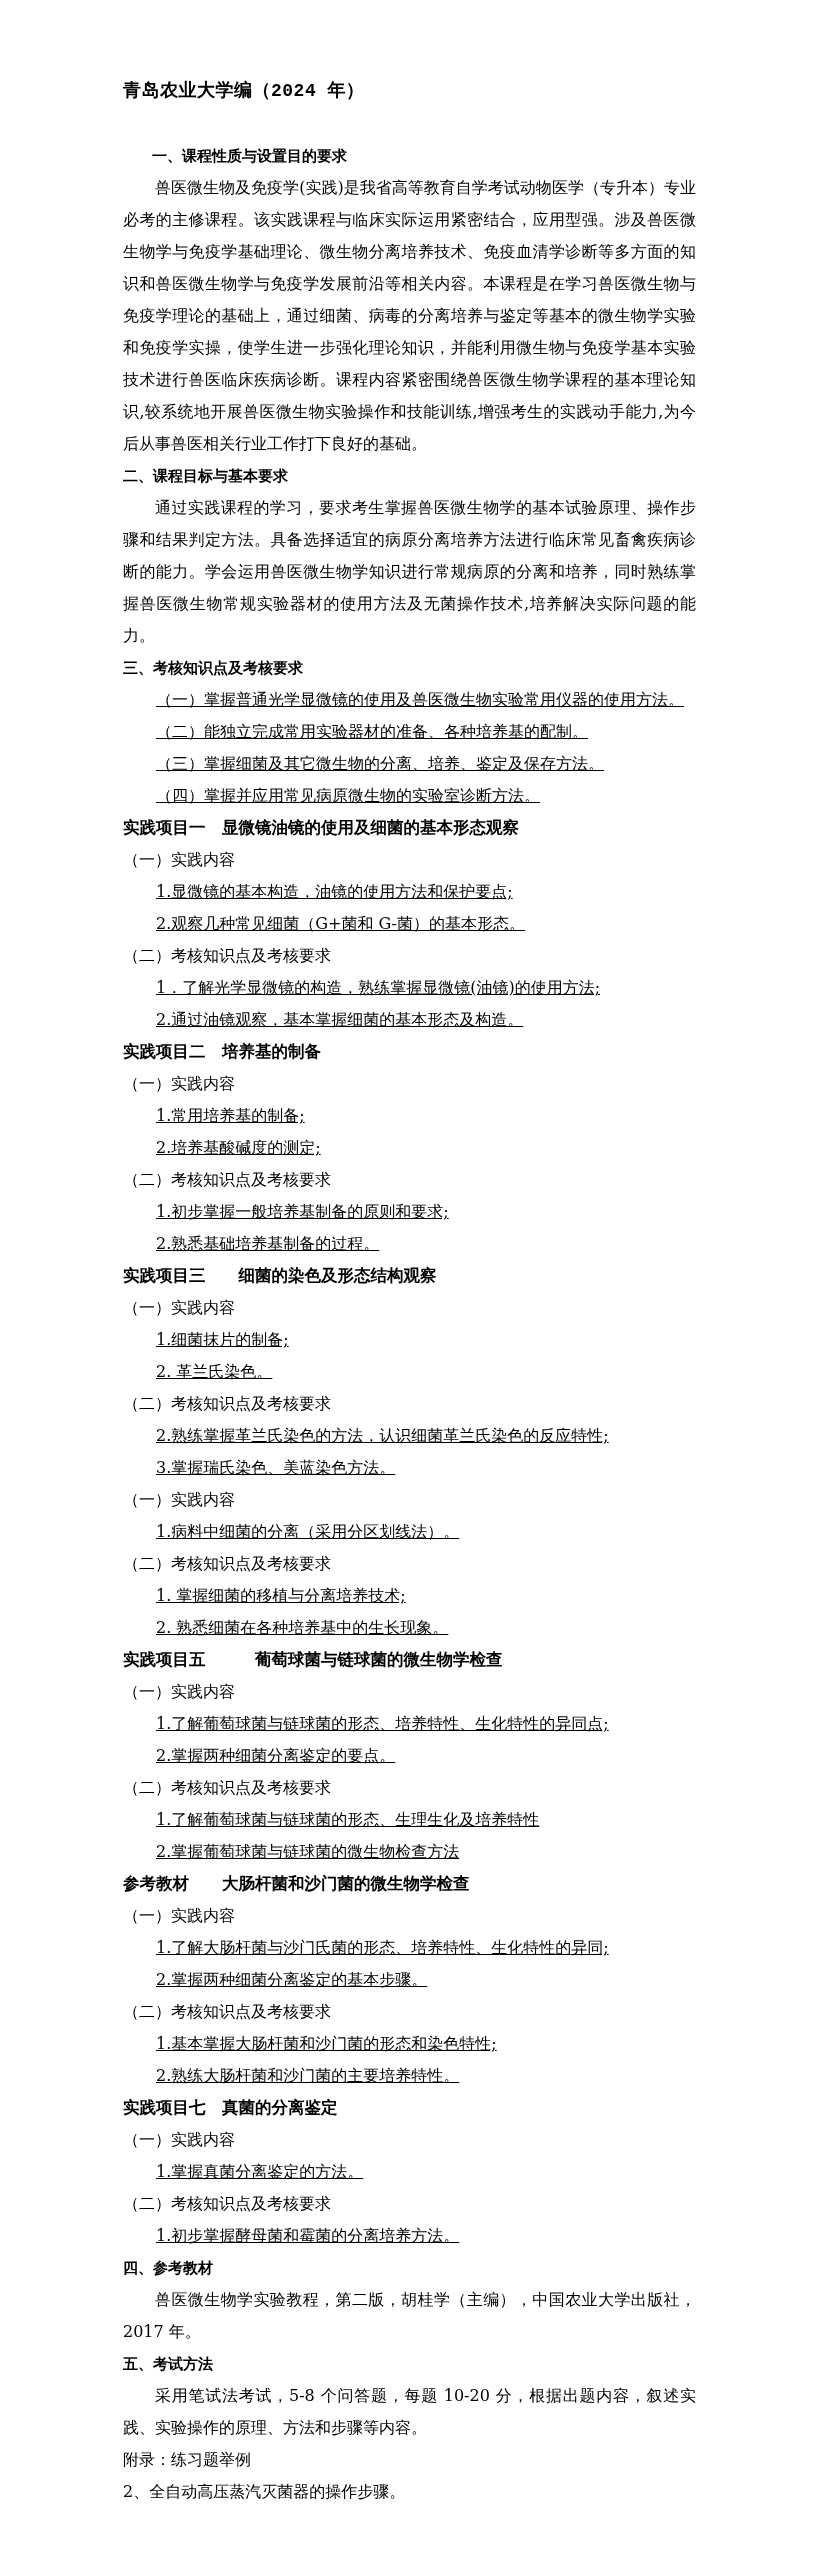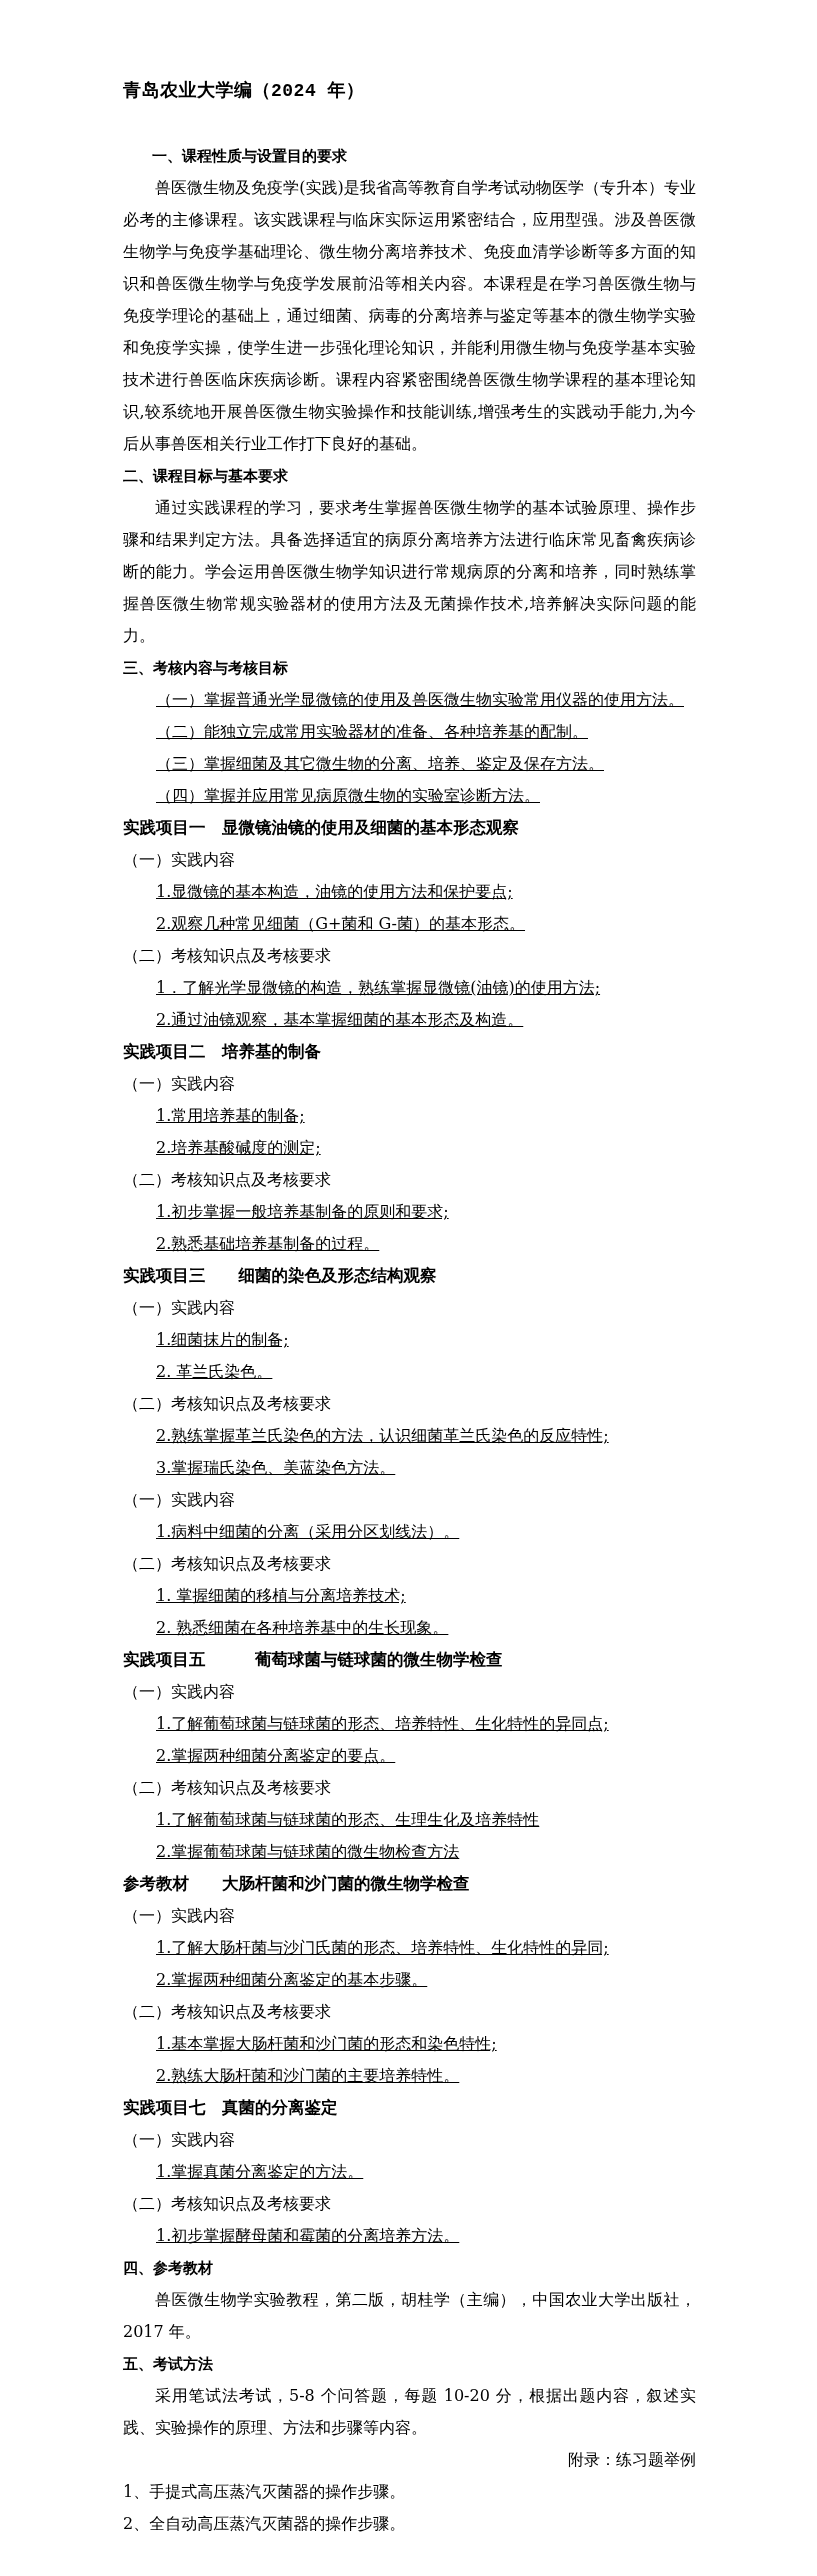--- a/index.html
+++ b/index.html
@@ -34,34 +34,34 @@
     text-align:justify;
     text-justify:inter-character;
     text-indent:2em;
   }
   .item{padding-left:33px !important;text-decoration:underline;}
   .sub{padding-left:0;}
   .project{
     font-weight:bold;
     font-size:16.5px;
   }
-  .center{text-align:right;}
+  .center{text-align:left;}
   .ex{padding-left:0;}
 </style>
 </head>
 <body>
 
 <div class="page">
   <p class="title">青岛农业大学编（2024 年）</p>
   <div id="doc-body">
       <p class="h1 h1i">一、课程性质与设置目的要求</p>
       <p class="para">兽医微生物及免疫学(实践)是我省高等教育自学考试动物医学（专升本）专业必考的主修课程。该实践课程与临床实际运用紧密结合，应用型强。涉及兽医微生物学与免疫学基础理论、微生物分离培养技术、免疫血清学诊断等多方面的知识和兽医微生物学与免疫学发展前沿等相关内容。本课程是在学习兽医微生物与免疫学理论的基础上，通过细菌、病毒的分离培养与鉴定等基本的微生物学实验和免疫学实操，使学生进一步强化理论知识，并能利用微生物与免疫学基本实验技术进行兽医临床疾病诊断。课程内容紧密围绕兽医微生物学课程的基本理论知识,较系统地开展兽医微生物实验操作和技能训练,增强考生的实践动手能力,为今后从事兽医相关行业工作打下良好的基础。</p>
       <p class="h1">二、课程目标与基本要求</p>
       <p class="para">通过实践课程的学习，要求考生掌握兽医微生物学的基本试验原理、操作步骤和结果判定方法。具备选择适宜的病原分离培养方法进行临床常见畜禽疾病诊断的能力。学会运用兽医微生物学知识进行常规病原的分离和培养，同时熟练掌握兽医微生物常规实验器材的使用方法及无菌操作技术,培养解决实际问题的能力。</p>
-      <p class="h1">三、考核内容与考核目标</p>
+      <p class="h1">三、考核知识点及考核要求</p>
       <p class="item">（一）掌握普通光学显微镜的使用及兽医微生物实验常用仪器的使用方法。</p>
       <p class="item">（二）能独立完成常用实验器材的准备、各种培养基的配制。</p>
       <p class="item">（三）掌握细菌及其它微生物的分离、培养、鉴定及保存方法。</p>
       <p class="item">（四）掌握并应用常见病原微生物的实验室诊断方法。</p>
       <p class="project">实践项目一　显微镜油镜的使用及细菌的基本形态观察</p>
       <p class="sub">（一）实践内容</p>
       <p class="item">1.显微镜的基本构造，油镜的使用方法和保护要点;</p>
       <p class="item">2.观察几种常见细菌（G+菌和 G-菌）的基本形态。</p>
       <p class="sub">（二）考核知识点及考核要求</p>
       <p class="item">1．了解光学显微镜的构造，熟练掌握显微镜(油镜)的使用方法;</p>
@@ -102,17 +102,16 @@
       <p class="project">实践项目七　真菌的分离鉴定</p>
       <p class="sub">（一）实践内容</p>
       <p class="item">1.掌握真菌分离鉴定的方法。</p>
       <p class="sub">（二）考核知识点及考核要求</p>
       <p class="item">1.初步掌握酵母菌和霉菌的分离培养方法。</p>
       <p class="h1">四、参考教材</p>
       <p class="para">兽医微生物学实验教程，第二版，胡桂学（主编），中国农业大学出版社，2017 年。</p>
       <p class="h1">五、考试方法</p>
       <p class="para">采用笔试法考试，5-8 个问答题，每题 10-20 分，根据出题内容，叙述实践、实验操作的原理、方法和步骤等内容。</p>
       <p class="center">附录：练习题举例</p>
-      <p class="ex">1、手提式高压蒸汽灭菌器的操作步骤。</p>
       <p class="ex">2、全自动高压蒸汽灭菌器的操作步骤。</p>
     </div>
 </div>
 
 
 </body></html>

